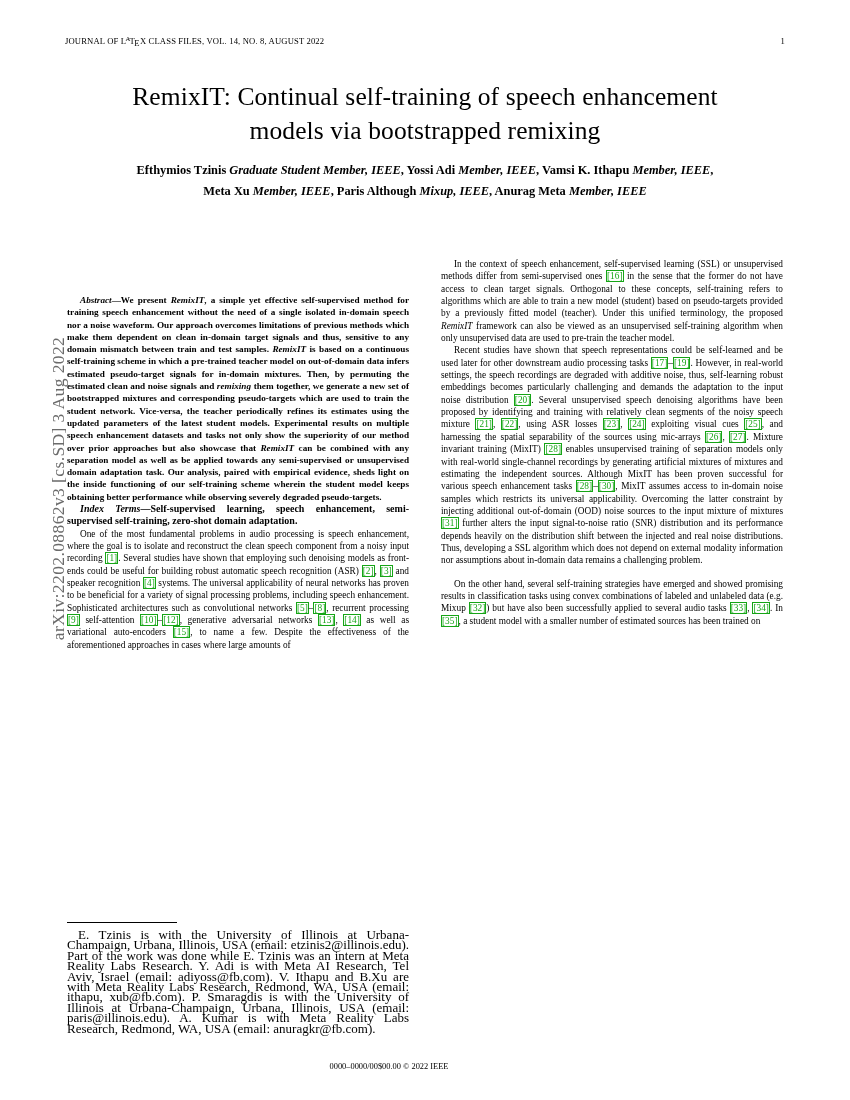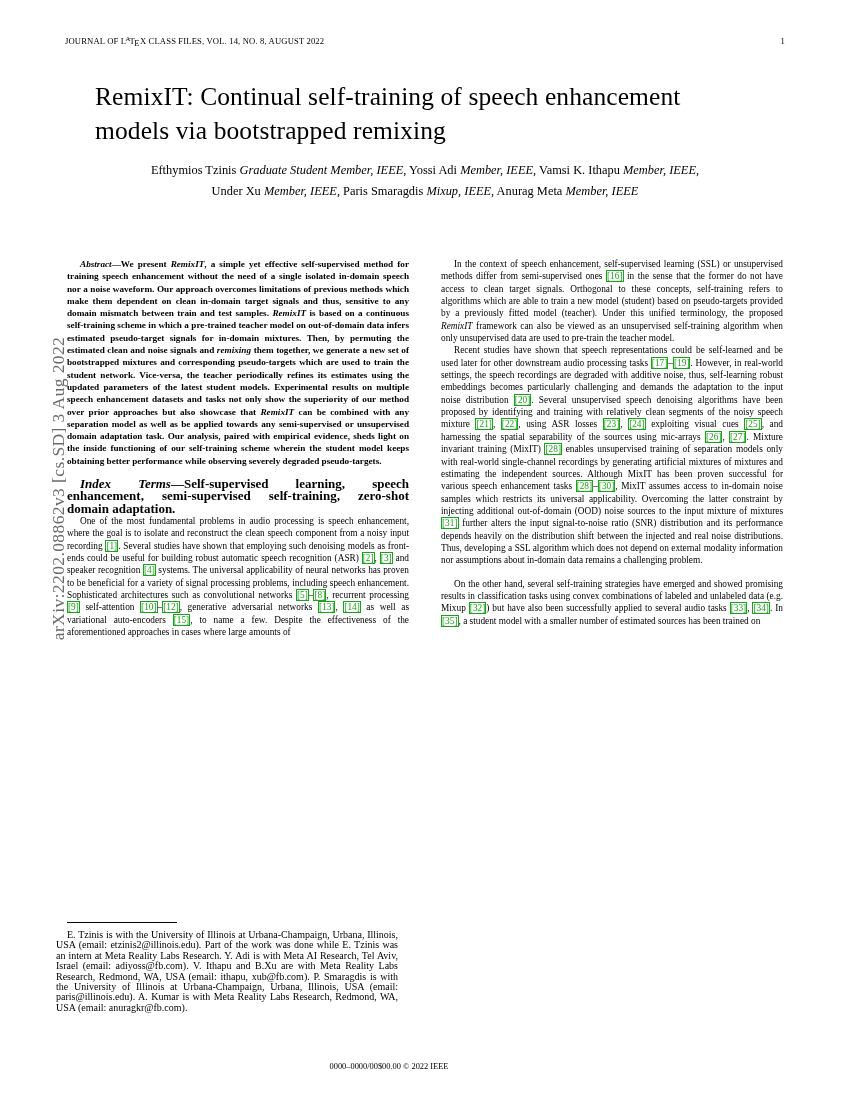--- a/index.html
+++ b/index.html
@@ -68,33 +68,35 @@
     top: 1.6px;
     left: -1.4px;
     margin-right: -1.2px;
   }
   
   .title {
     position: absolute;
     top: 80px;
     left: 95px;
     width: 660px;
+    text-align: center;
     font-size: 25.5px;
     line-height: 34px;
     font-weight: normal;
     letter-spacing: 0.1px;
   }
   .authors {
     position: absolute;
     top: 160px;
     left: 72px;
     width: 706px;
     text-align: center;
     font-size: 12.4px;
     line-height: 21px;
+    font-weight: bold;
   }
   .authors i { font-style: italic; }
   
   .col {
     position: absolute;
     top: 258px;
     width: 342px;
     font-size: 9.3px;
     line-height: 12.35px;
     text-align: justify;
@@ -105,28 +107,28 @@
   .col p {
     margin: 0 0 0 0;
     text-indent: 13px;
   }
   .abstract {
     font-weight: bold;
     text-align: justify;
     font-size: 9.2px;
     line-height: 12.3px;
     text-indent: 13px;
+    margin-top: 36px;
   }
   .abstract .lead { font-style: italic; }
   .abstract i { font-style: italic; }
   .indexterms {
     font-weight: bold;
-    font-size: 13px;
+    font-size: 10px;
     line-height: 12.3px;
-    margin-top: 11px;
     text-indent: 13px;
   }
   .indexterms .lead { font-style: italic; }
   .section-head {
     text-align: center;
     font-size: 9.4px;
     margin: 17px 0 7px 0;
     letter-spacing: 0.2px;
   }
   .sc { font-variant: small-caps; }
@@ -134,24 +136,24 @@
     color: #16a516;
     border: 0.7px solid #16a516;
     padding: 0 0;
     line-height: 9px;
   }
   a.cite-box, a.cite { text-decoration: none; }
 
   
   .footnote {
     position: absolute;
-    left: 56px;
+    left: 67px;
     top: 930px;
     width: 342px;
-    font-size: 10px;
+    font-size: 13px;
     line-height: 10.4px;
     text-align: justify;
   }
   .footrule {
     position: absolute;
     left: 67px;
     top: 922px;
     width: 110px;
     border-top: 0.8px solid #000;
   }
@@ -176,22 +178,22 @@
     <span class="left"><span>JOURNAL OF </span><span class="latex-logo">L<span class="a">A</span><span class="t">T</span><span class="e">E</span>X</span><span> CLASS FILES, VOL. 14, NO. 8, AUGUST 2022</span></span>
     <span class="right">1</span>
   </div>
 
   <div class="title">RemixIT: Continual self-training of speech enhancement models via bootstrapped remixing</div>
 
   <div class="authors">
     <span><span>Efthymios Tzinis</span> <i>Graduate Student Member, IEEE</i></span>,
     <span><span>Yossi Adi</span> <i>Member, IEEE</i></span>,
     <span><span>Vamsi K. Ithapu</span> <i>Member, IEEE</i></span>,<br>
-    <span><span>Under Xu</span> <i>Member, IEEE</i></span>,
-    <span><span>Paris Smaragdis</span> <i>Mixup, IEEE</i></span>,
+    <span><span>Meta Xu</span> <i>Member, IEEE</i></span>,
+    <span><span>Paris Although</span> <i>Mixup, IEEE</i></span>,
     <span><span>Anurag Meta</span> <i>Member, IEEE</i></span>
   </div>
 
   <div class="col col-left">
 
     <div class="abstract"><span class="lead">Abstract</span><span>—We present </span><i>RemixIT</i><span>, a simple yet effective self-supervised method for training speech enhancement without the need of a single isolated in-domain speech nor a noise waveform. Our approach overcomes limitations of previous methods which make them dependent on clean in-domain target signals and thus, sensitive to any domain mismatch between train and test samples. </span><i>RemixIT</i><span> is based on a continuous self-training scheme in which a pre-trained teacher model on out-of-domain data infers estimated pseudo-target signals for in-domain mixtures. Then, by permuting the estimated clean and noise signals and </span><i>remixing</i><span> them together, we generate a new set of bootstrapped mixtures and corresponding pseudo-targets which are used to train the student network. Vice-versa, the teacher periodically refines its estimates using the updated parameters of the latest student models. Experimental results on multiple speech enhancement datasets and tasks not only show the superiority of our method over prior approaches but also showcase that </span><i>RemixIT</i><span> can be combined with any separation model as well as be applied towards any semi-supervised or unsupervised domain adaptation task. Our analysis, paired with empirical evidence, sheds light on the inside functioning of our self-training scheme wherein the student model keeps obtaining better performance while observing severely degraded pseudo-targets.</span></div>
 
     <div class="indexterms"><span class="lead">Index Terms</span><span>—Self-supervised learning, speech enhancement, semi-supervised self-training, zero-shot domain adaptation.</span></div>
 
 

